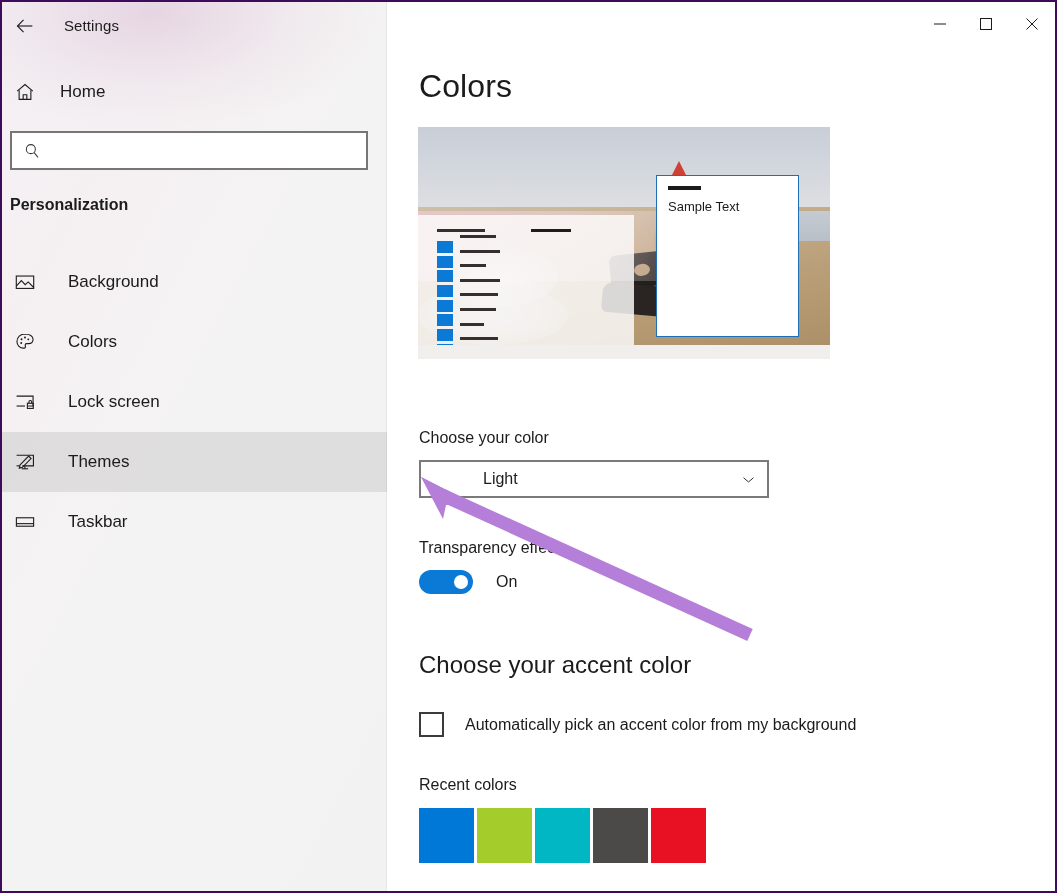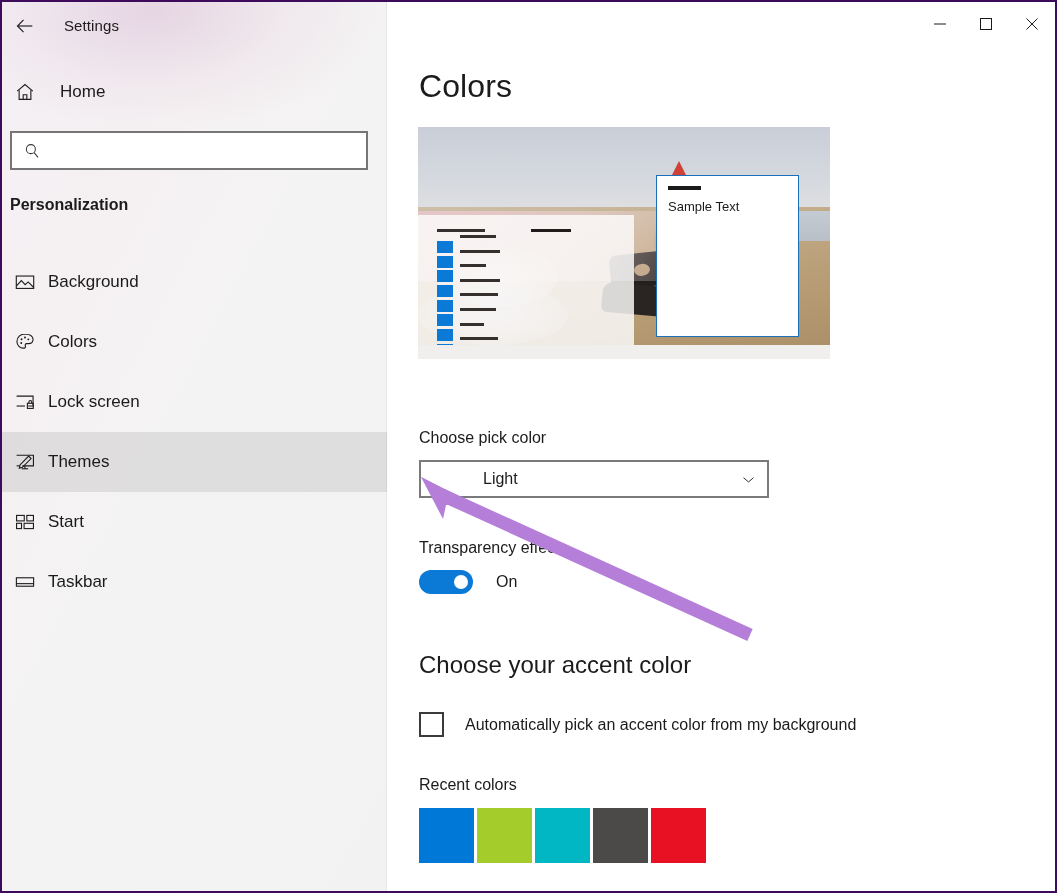--- a/index.html
+++ b/index.html
@@ -109,21 +109,21 @@
     display: flex; align-items: center;
   }
   .nav-item.selected { background: rgba(0,0,0,.085); }
   .nav-icon {
     width: 46px; min-width: 46px;
     display: flex; align-items: center; justify-content: center;
     color: #1b1b1b;
   }
   .nav-label {
     font-size: 17px; color: #1b1b1b;
-    margin-left: 0; white-space: nowrap;
+    margin-left: 20px; white-space: nowrap;
   }
 
   
   #content {
     position: absolute; left: 386px; top: 0;
     width: 667px; height: 889px;
     background: #ffffff;
     z-index: 5;
   }
   #page-title {
@@ -405,31 +405,20 @@
             <path d="M2.8 16.2h3.6"></path>
             <path d="M8.4 19.4h7"></path>
             <path d="M11.9 16.4v3"></path>
             <path d="M6.6 15.2 16 5.6l2.6 2.6L9.2 17.8l-3.4.9z"></path>
           </svg>
         </span>
         <span class="nav-label">Themes</span>
       </div>
 
 
-      <div class="nav-item">
-        <span class="nav-icon">
-          <svg width="22" height="22" viewBox="0 0 24 24" fill="none" stroke="#1b1b1b" stroke-width="1.2">
-            <rect x="2.8" y="4.8" width="8.4" height="6"></rect>
-            <rect x="14" y="4.8" width="7.2" height="6"></rect>
-            <rect x="2.8" y="13.4" width="5.4" height="5.8"></rect>
-            <rect x="11" y="13.4" width="10.2" height="5.8"></rect>
-          </svg>
-        </span>
-        <span class="nav-label">Start</span>
-      </div>
 
       <div class="nav-item">
         <span class="nav-icon">
           <svg width="22" height="22" viewBox="0 0 24 24" fill="none" stroke="#1b1b1b" stroke-width="1.2">
             <rect x="2.6" y="7.4" width="18.8" height="9.2"></rect>
             <path d="M2.6 13.8h18.8"></path>
           </svg>
         </span>
         <span class="nav-label">Taskbar</span>
       </div>
@@ -485,21 +474,21 @@
       </div>
 
       <div id="pv-sample">
         <div id="pv-sample-bar"></div>
         <div id="pv-sample-text">Sample Text</div>
       </div>
 
       <div id="pv-bottom"></div>
     </div>
 
-    <div class="section-label" id="lbl-choose-color">Choose pick color</div>
+    <div class="section-label" id="lbl-choose-color">Choose your color</div>
 
     <div id="color-dropdown">
       <span id="color-dropdown-value">Light</span>
       <span id="color-dropdown-chevron">
         <svg width="17" height="17" viewBox="0 0 24 24" fill="none" stroke="#1b1b1b" stroke-width="1.3">
           <path d="M5 9.5 12 15.5 19 9.5"></path>
         </svg>
       </span>
     </div>
 

